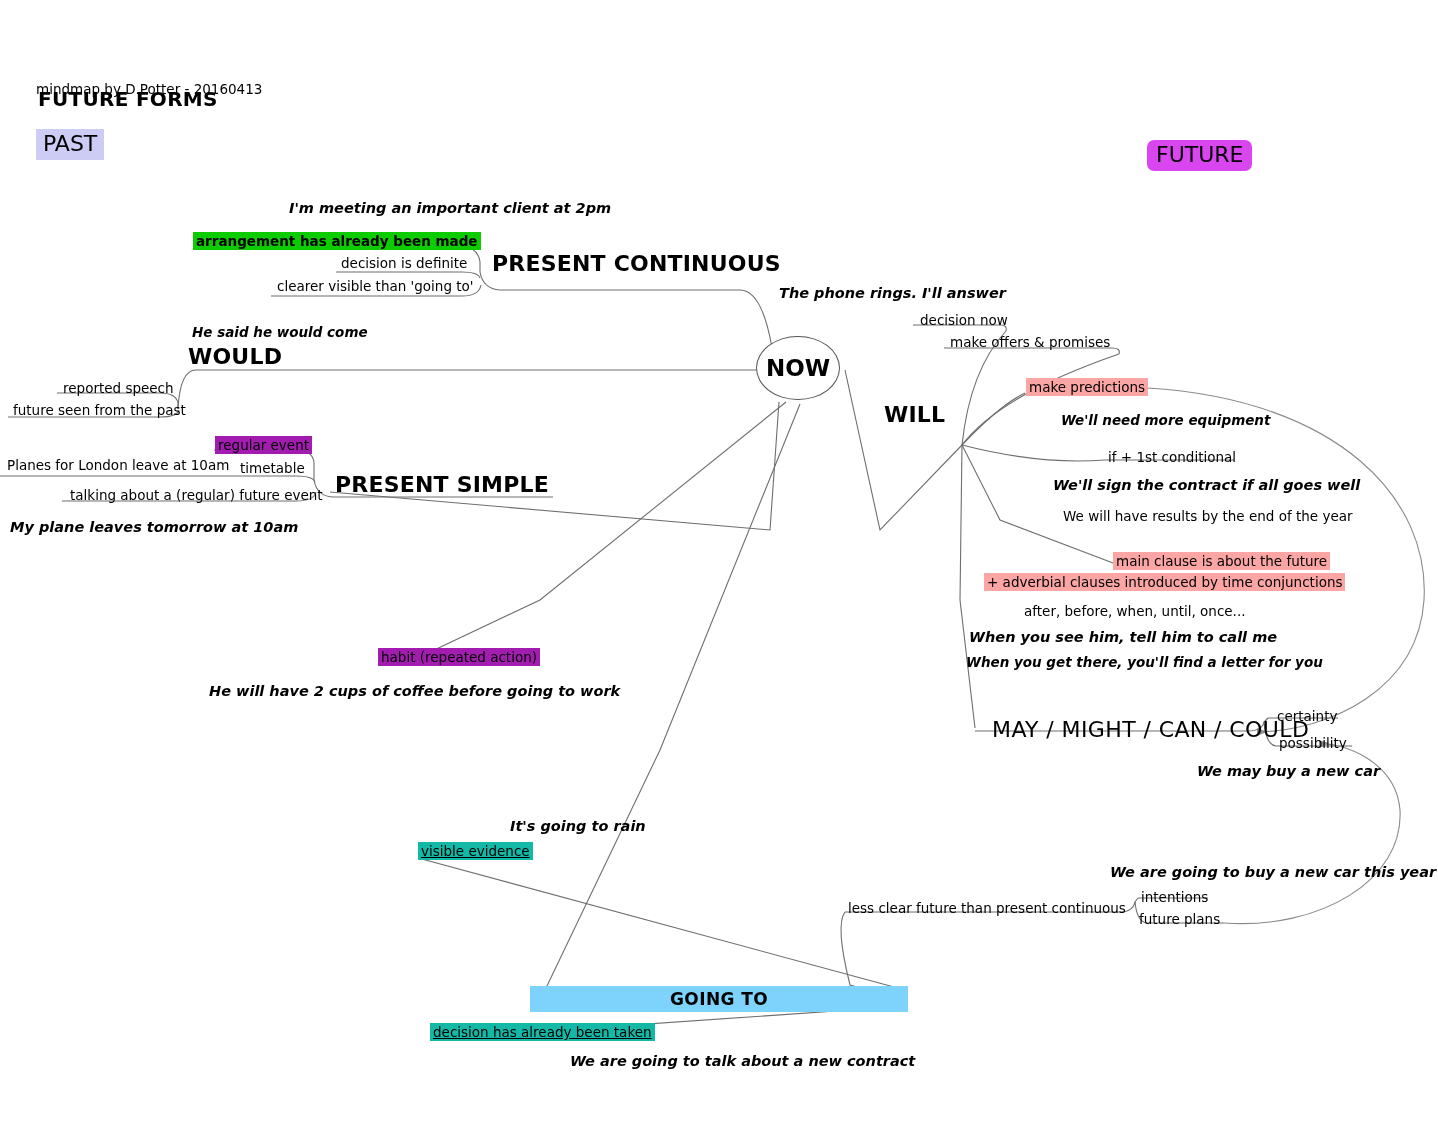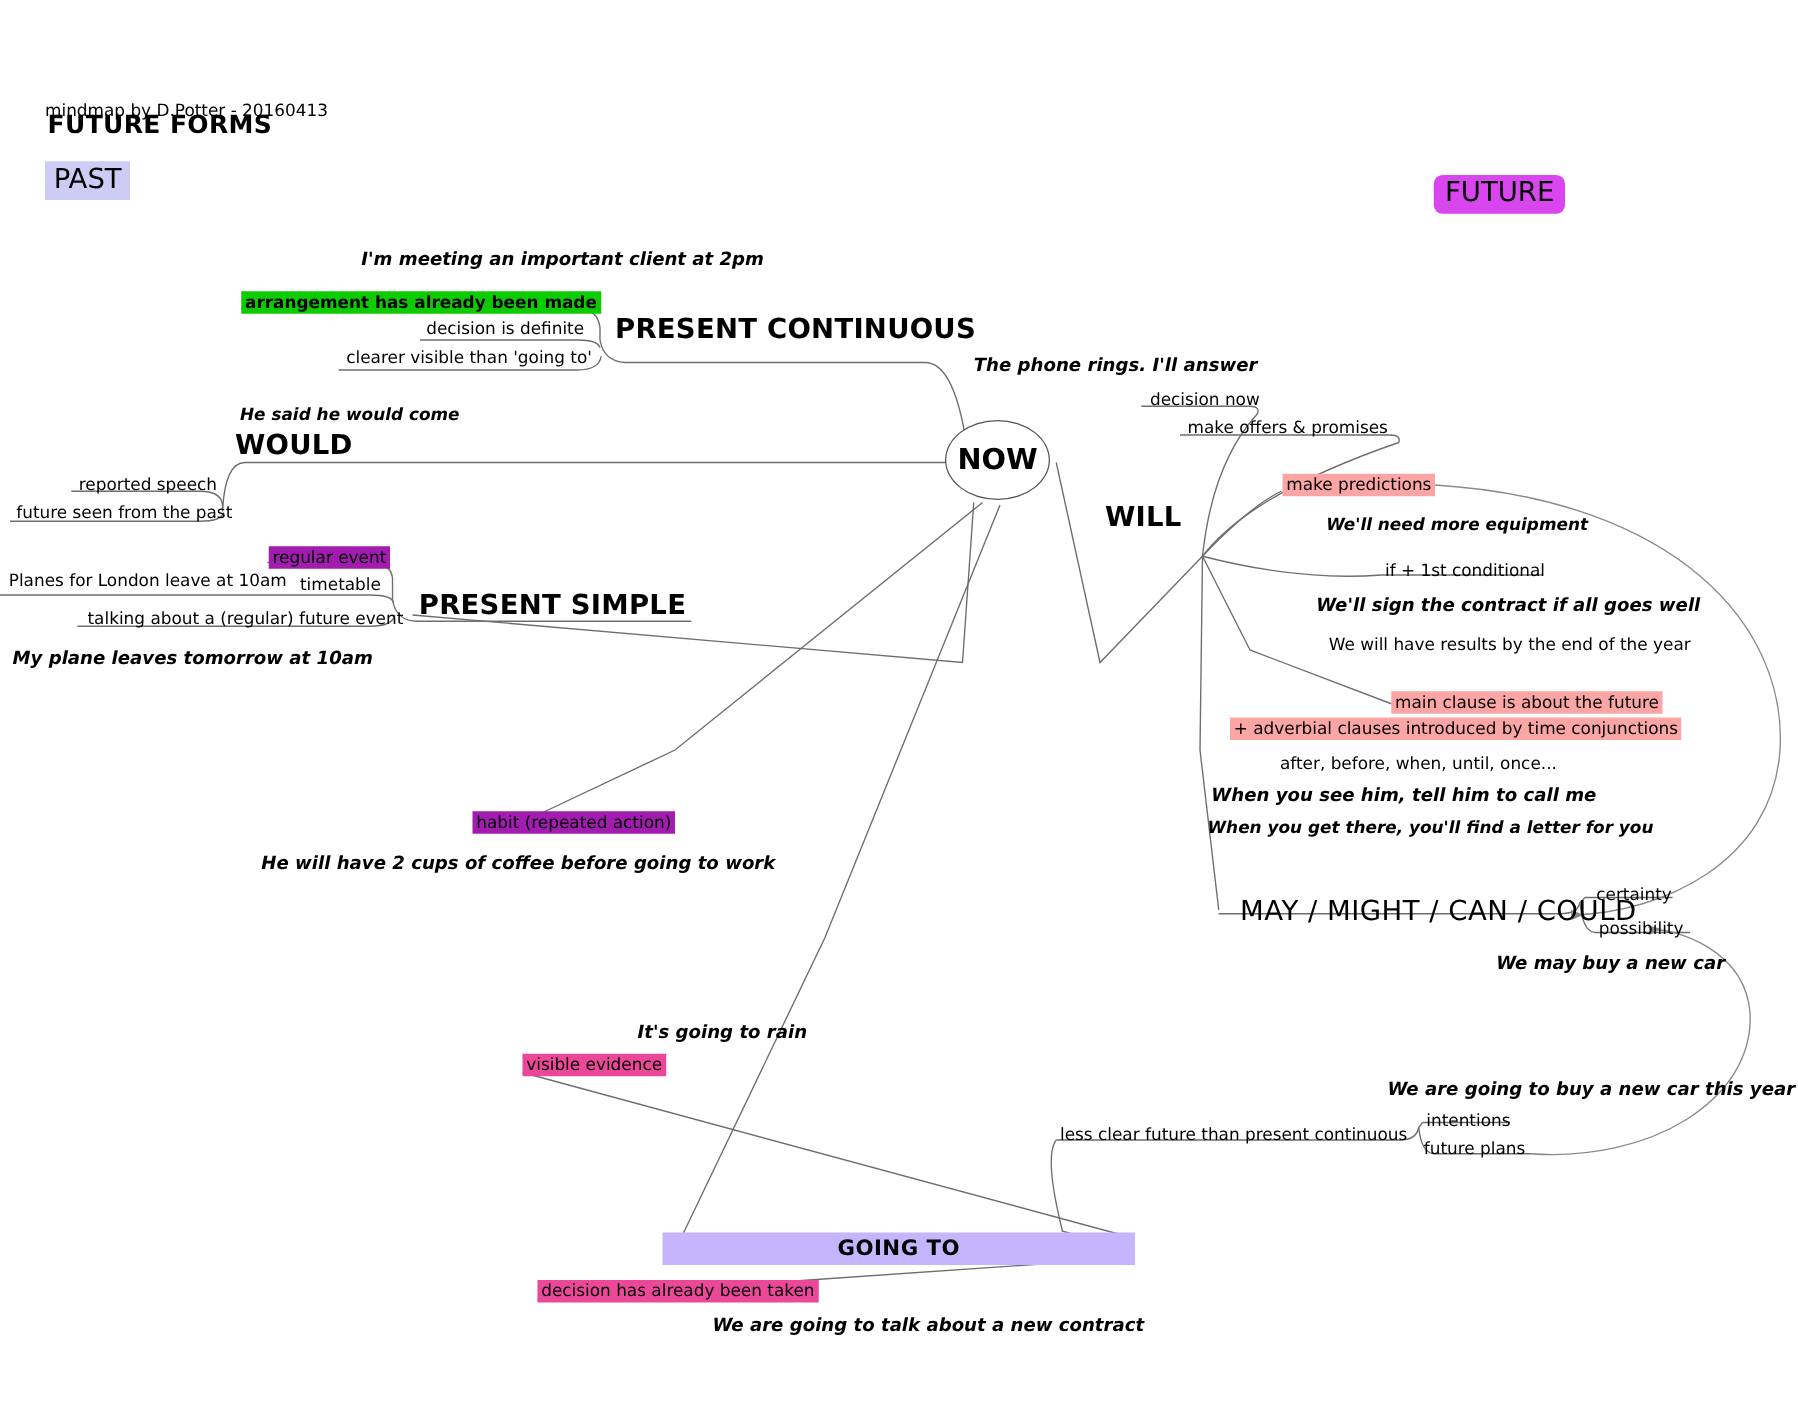--- a/index.html
+++ b/index.html
@@ -92,42 +92,42 @@
   
   .sub {
     font-size: 13.5px;
     font-weight: normal;
   }
 
   
   .hi-green   { background: #0ccc00; font-weight: bold; font-size: 13.5px; padding: 1px 3px; text-align: center; }
   .hi-lgreen  { background: #a21caf; font-size: 13.5px; padding: 1px 3px; }
   .hi-orange  { background: #fca5a5; font-size: 13.5px; padding: 1px 3px; }
-  .hi-lorange { background: #ec4899; font-size: 13.5px; padding: 1px 3px; }
+  .hi-lorange { background: #14b8a6; font-size: 13.5px; padding: 1px 3px; text-decoration: underline; }
 
   
   .ex {
     font-size: 14.5px;
     font-weight: bold;
     font-style: italic;
   }
   .ex-sm {
     font-size: 13.5px;
     font-weight: bold;
     font-style: italic;
   }
   .plain {
     font-size: 13.5px;
     font-weight: normal;
   }
 
   
   .goingto-bar {
     position: absolute;
-    background: #c4b5fd;
+    background: #7dd3fc;
     font-size: 17px;
     font-weight: bold;
     display: flex;
     align-items: center;
     justify-content: center;
     letter-spacing: 0.4px;
   }
 </style>
 </head>
 <body>

